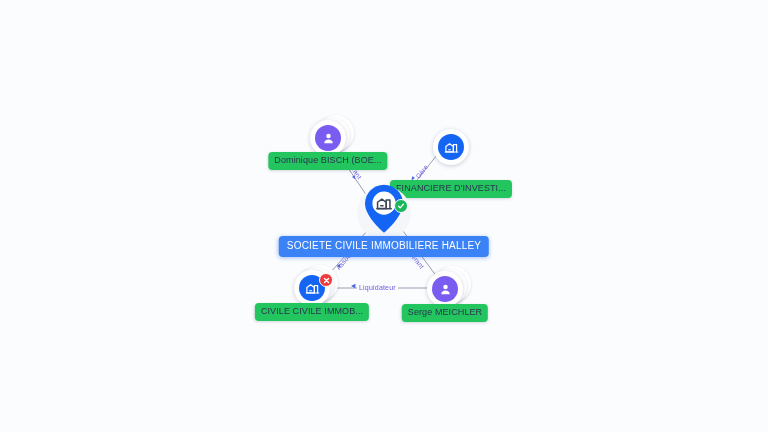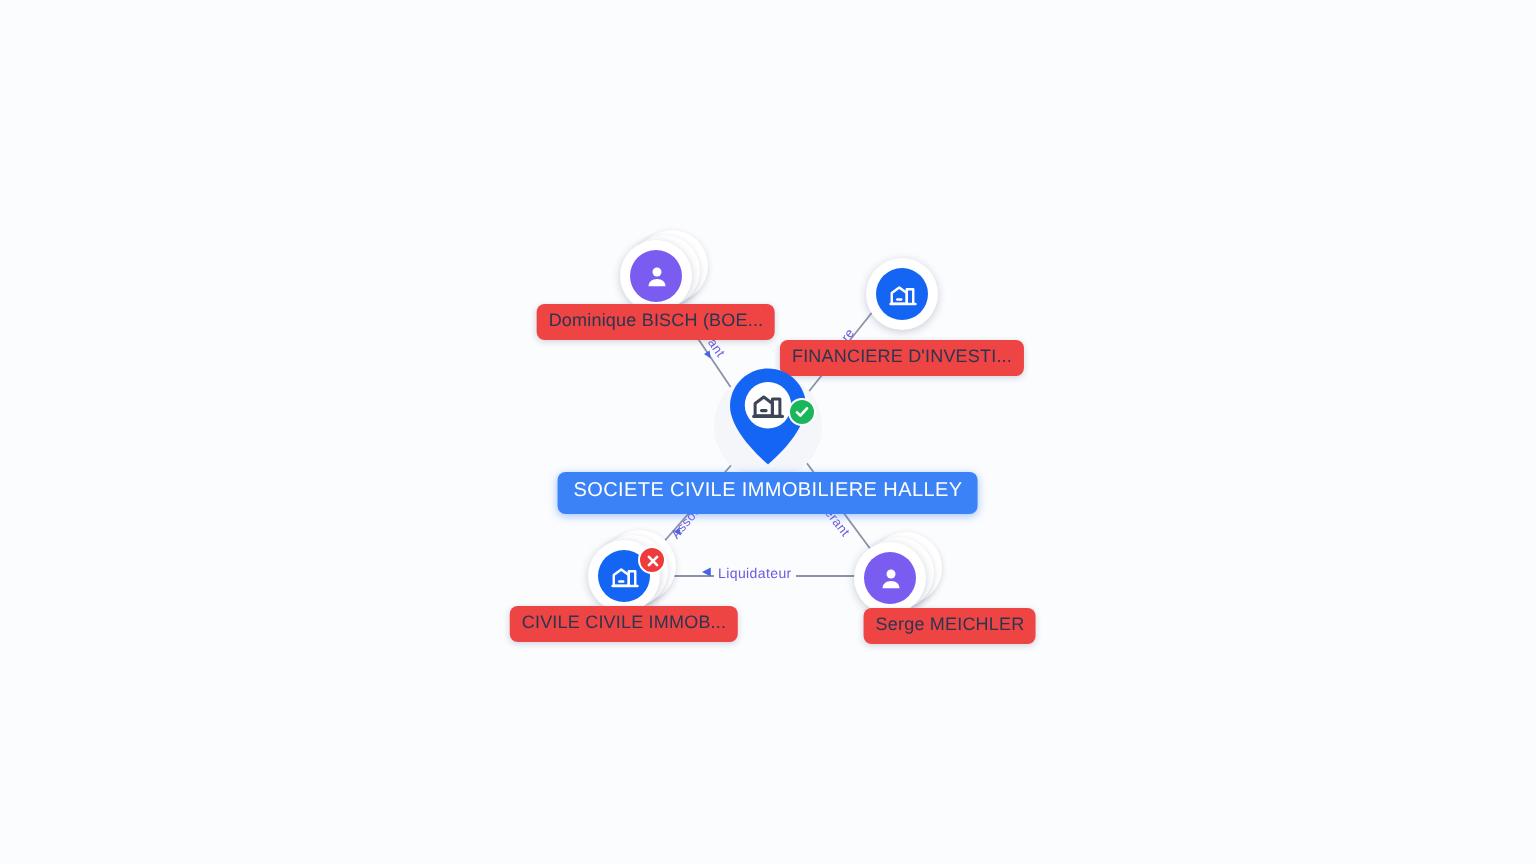--- a/index.html
+++ b/index.html
@@ -94,21 +94,21 @@
     z-index: 6;
   }
   .badge.ok  { background: #1bb55c; }
   .badge.bad { background: #ef3b3b; }
   .badge svg { display: block; }
 
   
   .node-label {
     position: absolute;
     transform: translateX(-50%);
-    background: #ef4444;
+    background: #22c55e;
     color: #2b3550;
     font-size: 9px;
     line-height: 1;
     white-space: nowrap;
     padding: 4px 6px 5px 6px;
     border-radius: 4px;
     box-shadow: 0 1px 3px rgba(30,40,80,0.18);
     letter-spacing: .1px;
   }
 
@@ -218,21 +218,21 @@
           <svg width="15" height="15" viewBox="0 0 24 24" fill="none" stroke="#ffffff" stroke-width="1.9" stroke-linecap="round" stroke-linejoin="round">
             <path d="M3 19V10.4L9 6l6 4.4V19z"></path>
             <path d="M15 19V7.4h5.2V19"></path>
             <path d="M2 19.2h20"></path>
             <path d="M7.4 15.6h3.2"></path>
           </svg>
         </div>
       </div>
     </div>
   </div>
-  <div class="node-label" style="left:451px; top:170px;">FINANCIERE D'INVESTI...</div>
+  <div class="node-label" style="left:451px; top:180px;">FINANCIERE D'INVESTI...</div>
 
   <div id="center-node">
     <div class="pin-halo"></div>
     <div class="pin-shape">
       <svg width="44" height="52" viewBox="0 0 44 52">
         <path d="M22 2C11.5 2 3 10.4 3 20.8c0 13.6 19 29.2 19 29.2s19-15.6 19-29.2C41 10.4 32.5 2 22 2z" fill="#1565f5"></path>
         <circle cx="22" cy="20.4" r="11.6" fill="#ffffff"></circle>
         <g transform="translate(13.4,12) scale(0.72)" fill="none" stroke="#3d4657" stroke-width="2.1" stroke-linecap="round" stroke-linejoin="round">
           <path d="M3 19V10.4L9 6l6 4.4V19z"></path>
           <path d="M15 19V7.4h5.2V19"></path>
@@ -279,15 +279,15 @@
       <div class="node-disc">
         <div class="node-icon person">
           <svg width="15" height="15" viewBox="0 0 24 24" fill="#ffffff">
             <circle cx="12" cy="8" r="3.6"></circle>
             <path d="M5.2 19.4c0-3.6 3-5.8 6.8-5.8s6.8 2.2 6.8 5.8z"></path>
           </svg>
         </div>
       </div>
     </div>
   </div>
-  <div class="node-label" style="left:445px; top:304px;margin-left:30px;">Serge MEICHLER</div>
+  <div class="node-label" style="left:445px; top:304px;">Serge MEICHLER</div>
 
 </div>
 
 </body></html>

